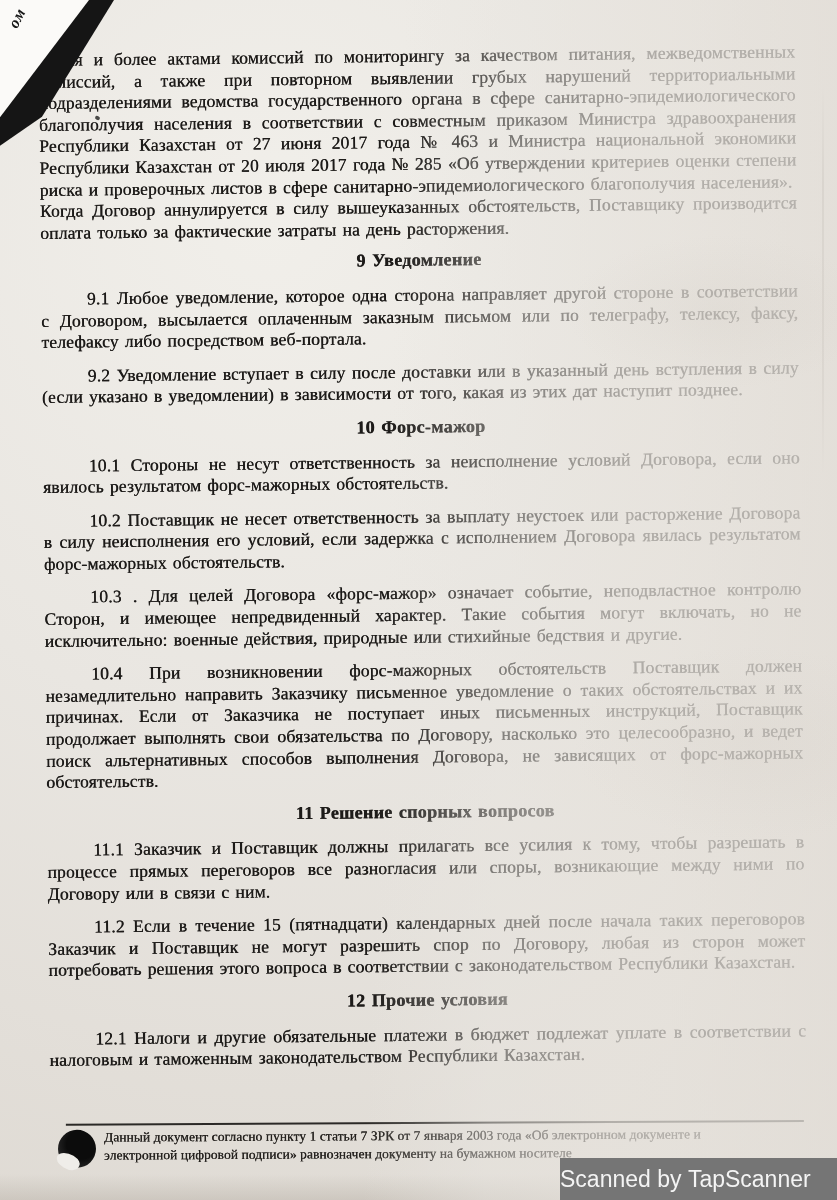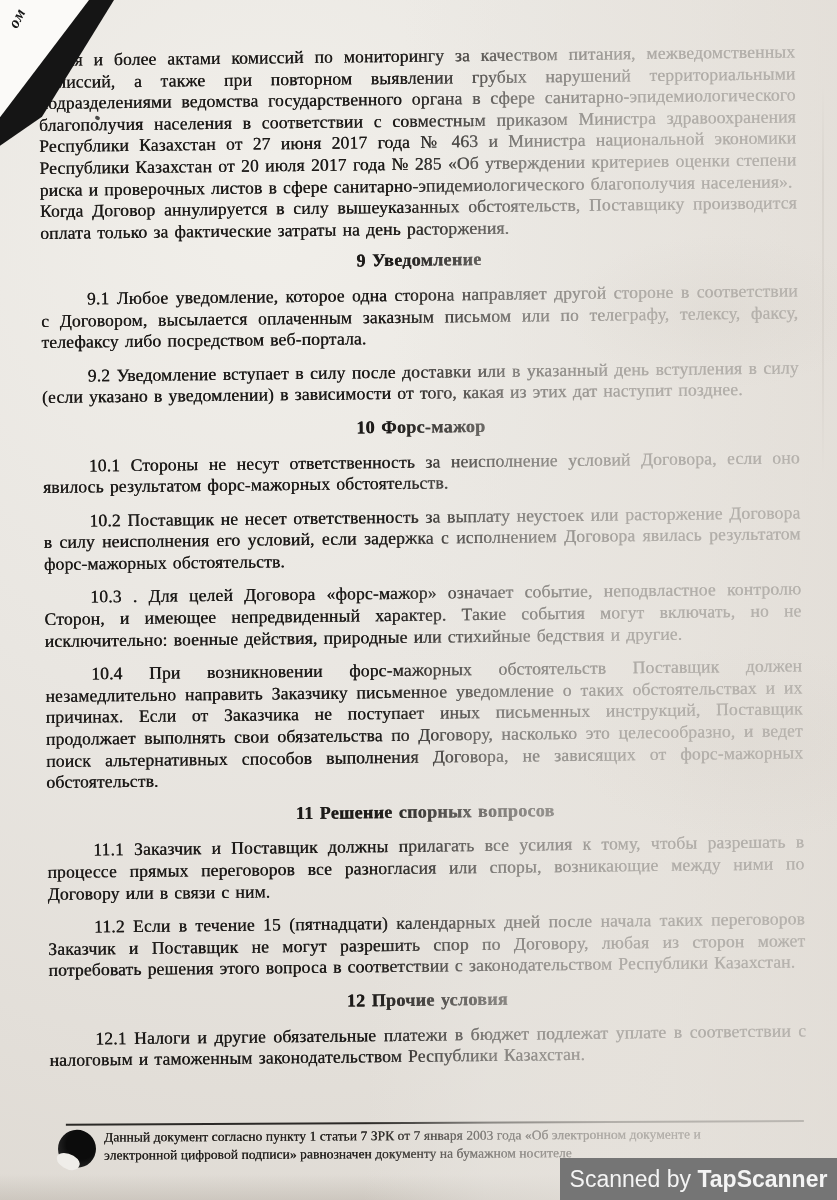--- a/index.html
+++ b/index.html
@@ -59,24 +59,24 @@
     text-shadow:.3px 0 0 currentColor;letter-spacing:.1px;}
   
   .fade-overlay{position:absolute;inset:0;z-index:5;pointer-events:none;
     background:
       radial-gradient(220px 110px at 86% 26%, rgba(196,189,180,.15), rgba(196,189,180,0) 70%),
       radial-gradient(260px 140px at 90% 62%, rgba(196,189,180,.12), rgba(196,189,180,0) 70%),
       linear-gradient(92deg, rgba(232,229,224,0) 46%, rgba(232,229,224,.5) 60%,
         rgba(231,227,221,.72) 74%, rgba(229,225,219,.78) 100%);}
   
   .watermark-bar{position:absolute;left:560px;top:1158px;right:0;bottom:0;z-index:9;
-    background:#757575;display:flex;align-items:center;justify-content:center;
+    background:#757575;display:flex;align-items:center;
     font-family:"Liberation Sans",sans-serif;font-size:23px;color:#f4f4f4;}
   .watermark-bar .wm{white-space:pre;}
-  .watermark-bar .wm-brand{font-weight:700;}
+  .watermark-bar .wm-brand{font-weight:400;}
 </style>
 </head>
 <body>
 
 <div class="page">
 
   <div class="edge-right"></div>
   <div class="bottom-shade"></div>
 
   <div class="corner-black"></div>

